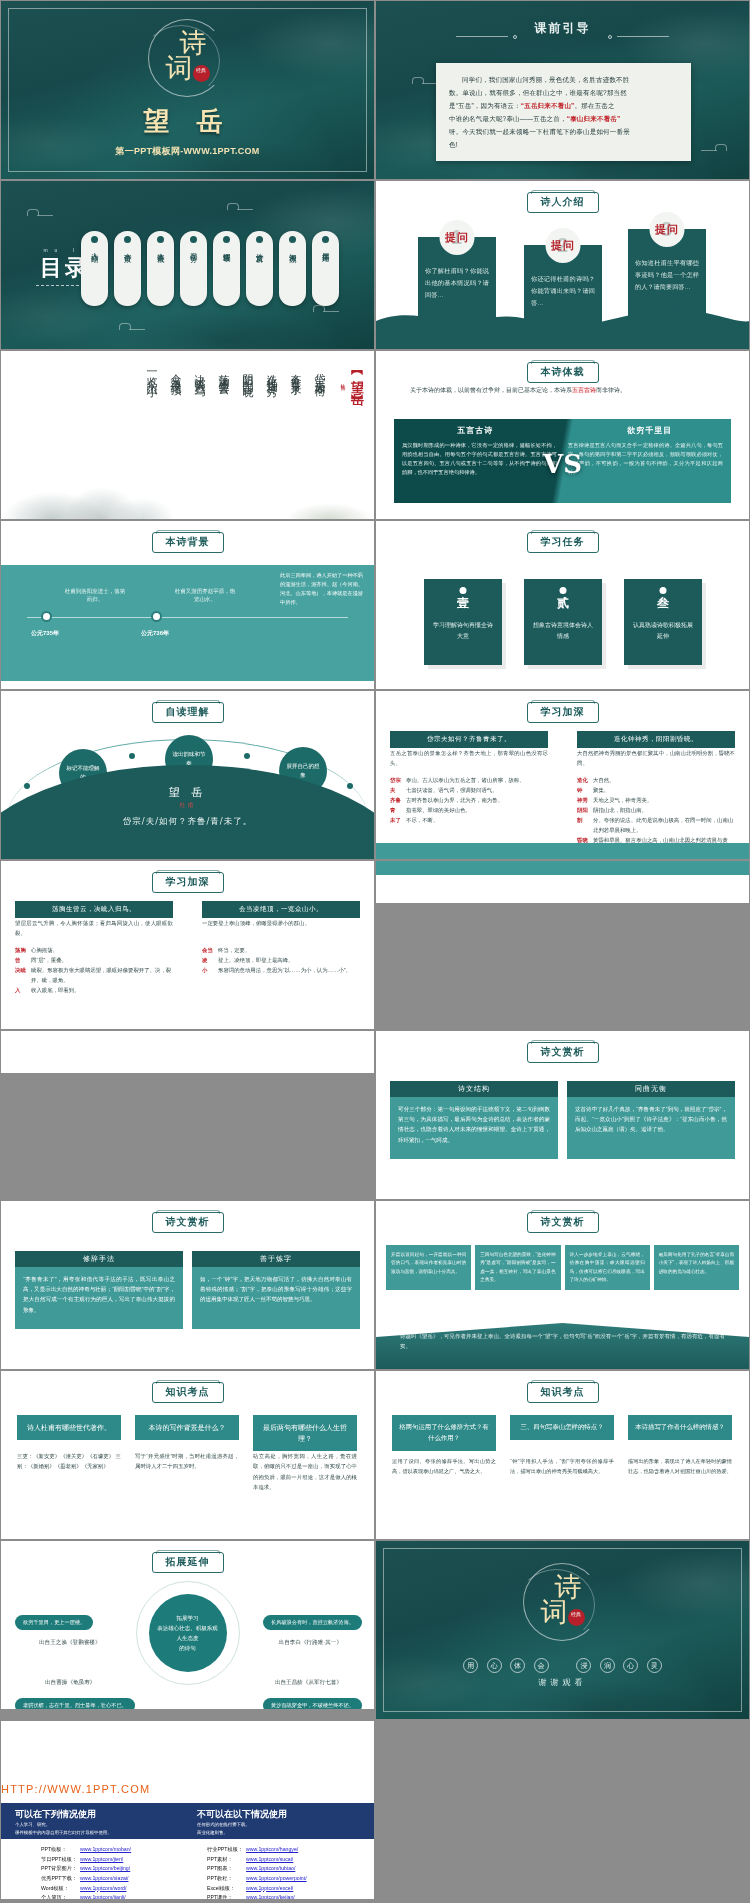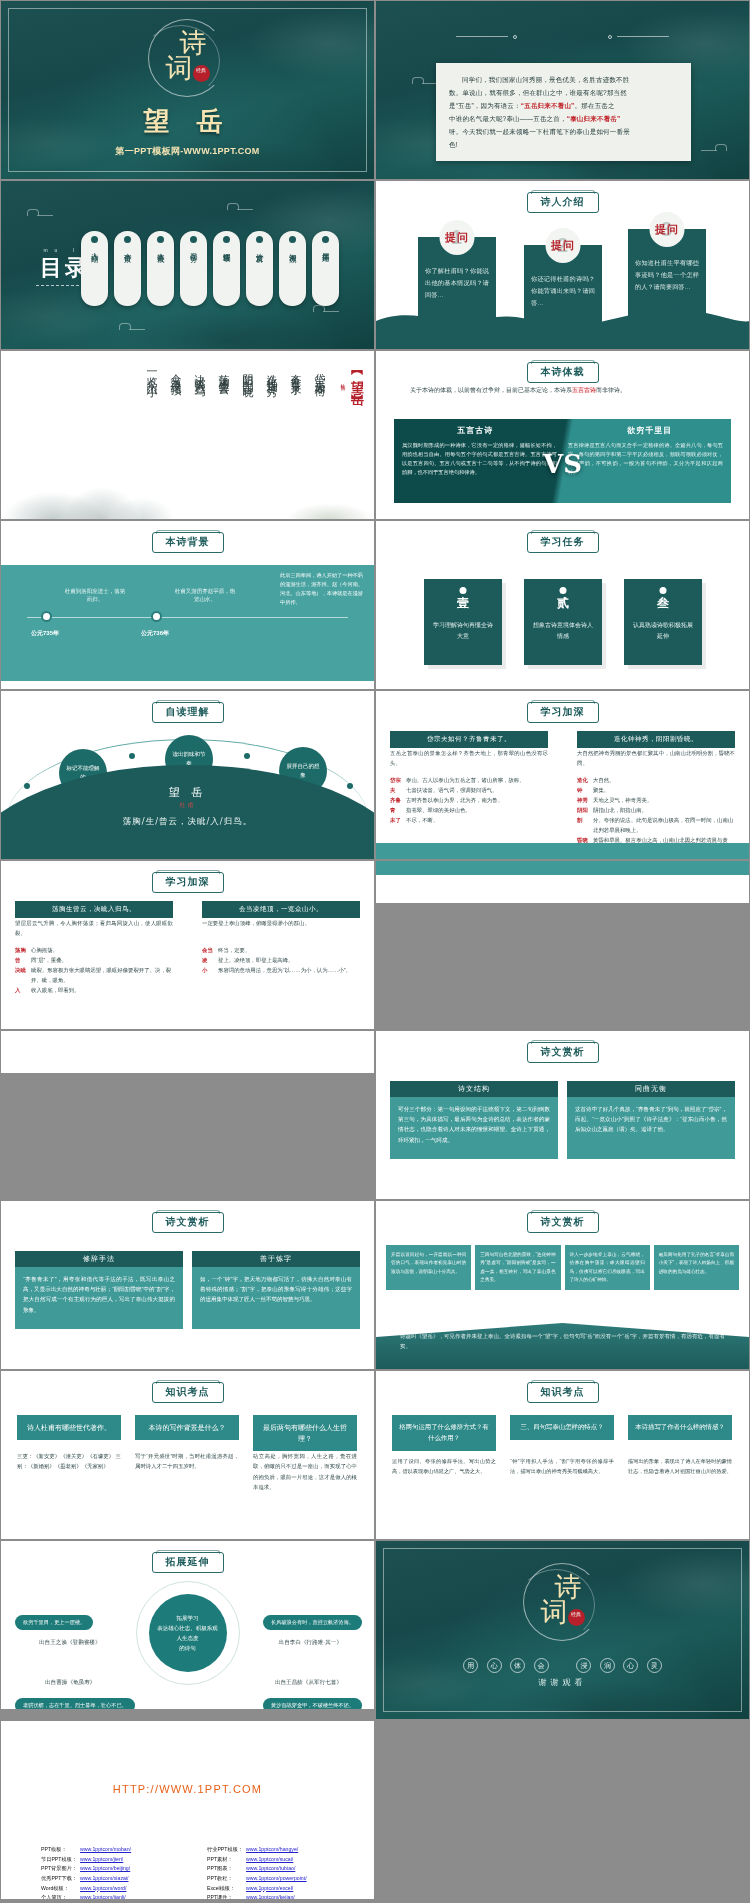--- a/index.html
+++ b/index.html
@@ -224,21 +224,21 @@
   .end-icons span{ display:inline-block; width:15px;height:15px;border-radius:50%;
     border:1px solid rgba(255,255,255,.65); color:#e8f2f0; font-size:7px; line-height:14px; margin:0 2px;}
   .end-icons .gap{ border:none; width:11px;}
   .end-thanks{ position:absolute; left:0; right:0; top:136px; text-align:center; color:#dfeeec;
     font-size:8px; letter-spacing:4px;}
 
   
   .ppt-logo{ position:absolute; left:0; right:0; top:22px; text-align:center;
     font-size:34px; font-weight:bold; color:#17366b; letter-spacing:-1px; font-family:"DejaVu Sans",sans-serif;}
   .ppt-logo u{ text-decoration:none; color:#e8621a;}
-  .ppt-url{ position:absolute; left:0; right:0; top:62px; text-align:center; color:#e8621a;
+  .ppt-url{ position:absolute; left:0; right:0; top:62px; text-align:left; color:#e8621a;
     font-size:11px; letter-spacing:1.2px;}
   .ppt-bar{ position:absolute; left:0; right:0; top:82px; height:36px; background:#203b72; color:#fff;}
   .ppt-bar h4{ font-size:9px; position:absolute; top:5px;}
   .ppt-bar ul{ position:absolute; top:18px; list-style:none; font-size:4.4px; line-height:1.9;}
   .lnk{ position:absolute; top:124px; font-size:5.2px; color:#111; line-height:1.85;}
   .lnk table{ border-collapse:collapse;}
   .lnk td{ padding:0 3px 0 0; white-space:nowrap;}
   .lnk a{ color:#2222cc; text-decoration:underline;}
 </style>
 </head>
@@ -254,20 +254,21 @@
       <div class="logo-s">诗</div>
       <div class="logo-c">词</div>
       <div class="logo-seal">经典</div>
     </div>
     <div class="cover-title">望 岳</div>
     <div class="cover-sub">第一PPT模板网-WWW.1PPT.COM</div>
   </div>
 
   <div class="slide tall bg-dark">
     <div class="hdr-deco"><span></span><i></i><i style="margin-left:86px"></i><span></span></div>
+    <div class="hdr-title">课前引导</div>
     <div class="cloud" style="left:36px;top:76px">
         <b></b>
         <i></i>
       </div>
     <div class="cloud" style="right:22px;top:143px;transform:scaleX(-1)">
         <b></b>
         <i></i>
       </div>
     <div class="paper">
       <div class="ind">同学们，我们国家山河秀丽，景色优美，名胜古迹数不胜</div>
@@ -426,21 +427,21 @@
     <div class="sdot" style="left:128px; top:62px"></div>
     <div class="sdot" style="left:243px; top:62px"></div>
     <div class="sdot" style="left:346px; top:92px"></div>
     <div class="bub" style="left:58px; top:58px">标记不能理解的</div>
     <div class="bub" style="left:164px; top:44px">读出韵味和节奏</div>
     <div class="bub" style="left:278px; top:56px">展开自己的想象</div>
     <div class="arc"></div>
     <div class="arc-title">望 岳</div>
     <div class="arc-au">杜甫</div>
     <div class="arc-poem">
-      <div>荡胸/生/曾云，决眦/入/归鸟。</div>
+      <div>岱宗/夫/如何？齐鲁/青/未了。</div>
 
     </div>
   </div>
 
   <div class="slide">
     <div class="pill">学习加深</div>
     <div class="jd-head" style="left:14px">岱宗夫如何？齐鲁青未了。</div>
     <div class="jd-head" style="right:14px">造化钟神秀，阴阳割昏晓。</div>
     <div class="jd-note" style="left:14px">五岳之首泰山的景象怎么样？齐鲁大地上，那青翠的山色没有尽头。</div>
     <div class="jd-note" style="right:14px">大自然把神奇秀丽的景色都汇聚其中，山南山北明明分割，昏晓不同。</div>
@@ -630,20 +631,32 @@
       <span>浸</span>
       <span>润</span>
       <span>心</span>
       <span>灵</span>
     </div>
     <div class="end-thanks">谢谢观看</div>
   </div>
 
   <div class="slide tall">
     <div class="ppt-url">HTTP://WWW.1PPT.COM</div>
+    <div class="ppt-bar">
+      <h4 style="left:14px">可以在下列情况使用</h4>
+      <ul style="left:14px">
+        <li>个人学习、研究。</li>
+        <li>课件模板中的内容自用于其它幻灯片导板中使用。</li>
+      </ul>
+      <h4 style="left:196px">不可以在以下情况使用</h4>
+      <ul style="left:196px">
+        <li>任何形式的在线付费下载。</li>
+        <li>商业化建则售。</li>
+      </ul>
+    </div>
     <div class="lnk" style="left:40px">
       <table>
         <tbody>
             <tr>
               <td>PPT模板：</td>
               <td><a>www.1pptcom/moban/</a></td>
             </tr>
         <tr>
               <td>节日PPT模板：</td>
               <td><a>www.1pptcom/jieri/</a></td>

